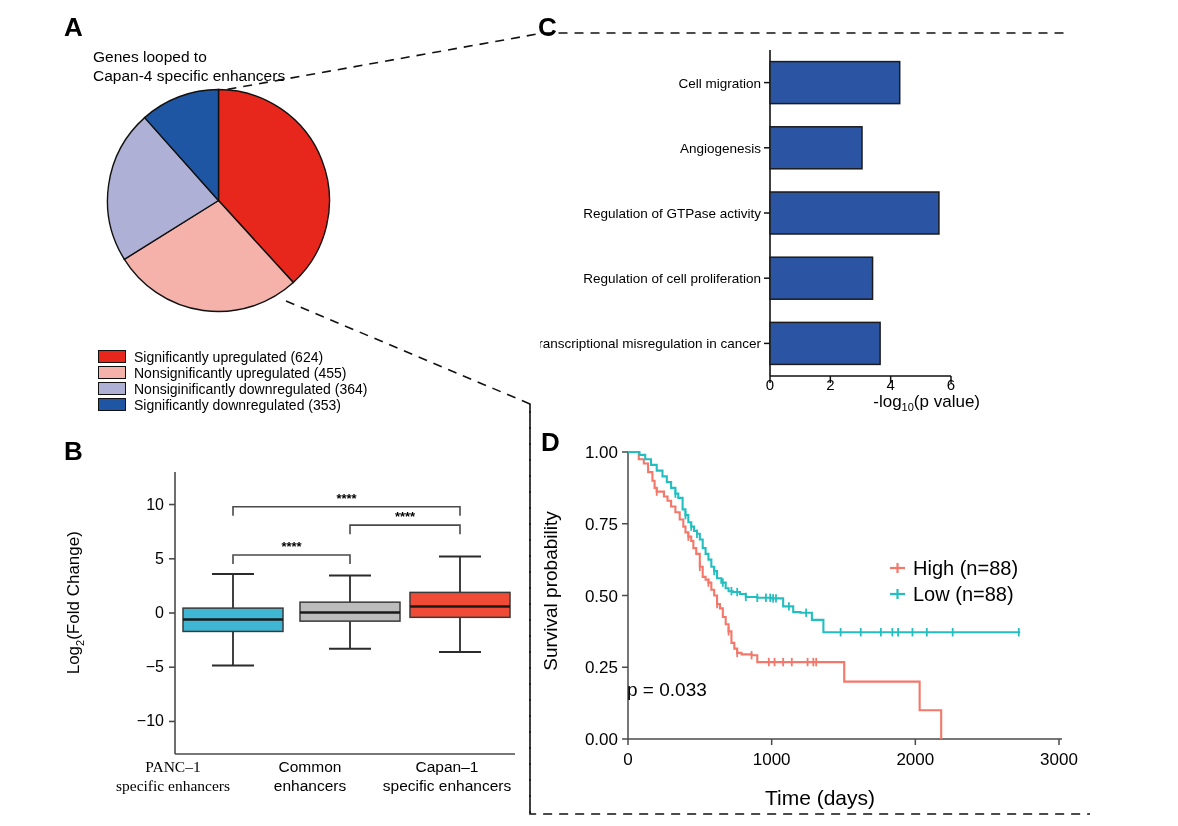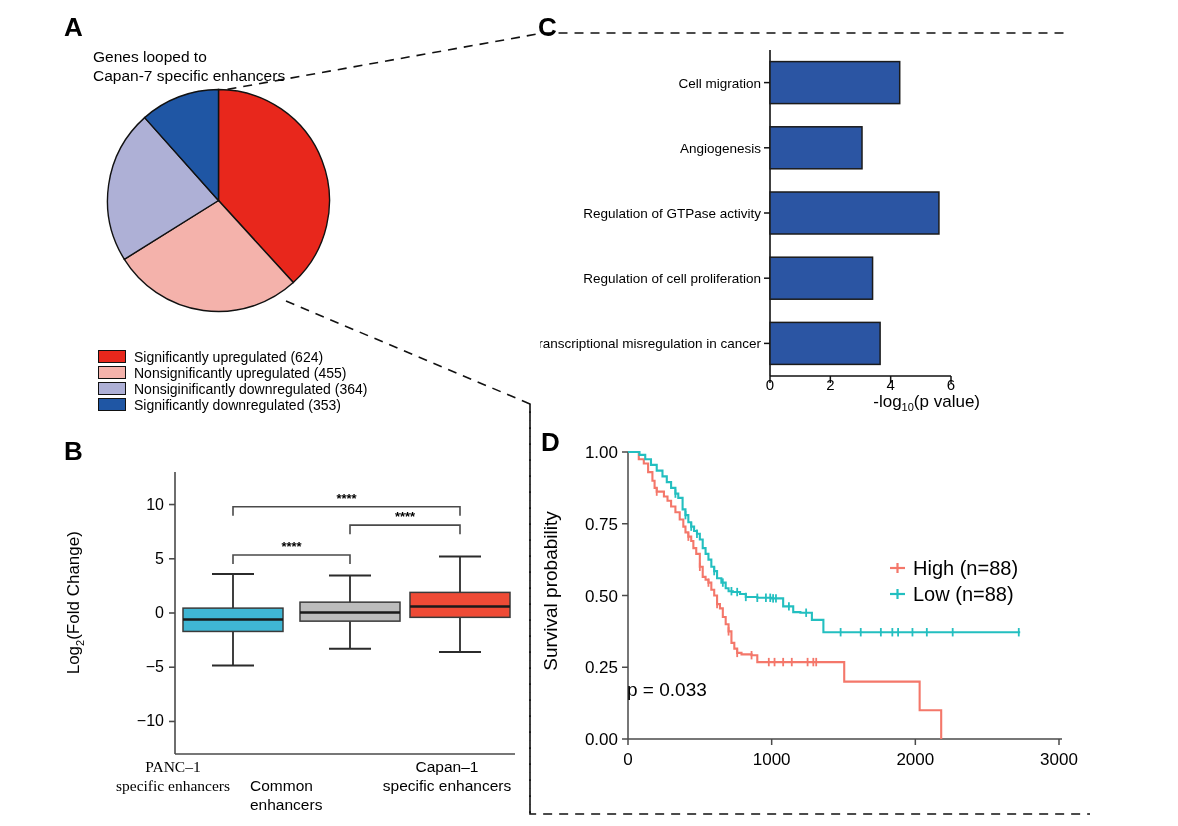--- a/index.html
+++ b/index.html
@@ -23,21 +23,21 @@
       <path d="M196,95 L543,33 L1070,33"></path>
       <path d="M286,301 L530,404 L530,814 L1090,814"></path>
       <path d="M530,404 L530,814"></path>
     </g>
   </svg>
 
   <div class="panel-letter" style="left:64px;top:12px;">A</div>
 
   <div class="abs ttl" style="left:93px;top:47px;width:215px;">
     <div>Genes looped to</div>
-    <div>Capan-7 specific enhancers</div>
+    <div>Capan-4 specific enhancers</div>
   </div>
 
   <svg class="abs" style="left:106px;top:88px;" width="225" height="225" viewBox="0 0 225 225">
     <g id="pie-slices">
         <path d="M 112.5 112.5 L 112.50 1.50 A 111 111 0 0 1 187.28 194.53 Z" fill="#e8271c" stroke="#111" stroke-width="1.4"></path>
         <path d="M 112.5 112.5 L 187.28 194.53 A 111 111 0 0 1 18.35 171.30 Z" fill="#f4b2ab" stroke="#111" stroke-width="1.4"></path>
         <path d="M 112.5 112.5 L 18.35 171.30 A 111 111 0 0 1 38.67 29.61 Z" fill="#aeb0d6" stroke="#111" stroke-width="1.4"></path>
         <path d="M 112.5 112.5 L 38.67 29.61 A 111 111 0 0 1 112.50 1.50 Z" fill="#1f56a4" stroke="#111" stroke-width="1.4"></path>
       </g>
   </svg>
@@ -124,21 +124,21 @@
   <div class="abs" style="left:58px;top:470px;width:26px;height:290px;">
     <div style="position:absolute;left:-118px;top:122px;width:270px;text-align:center;transform:rotate(-90deg);font-size:17px;white-space:nowrap;">
       <span>Log</span><sub style="font-size:11px;">2</sub><span>(Fold Change)</span>
     </div>
   </div>
 
   <div class="abs" style="left:113px;top:757px;width:120px;text-align:center;font-size:15.5px;line-height:19px;font-family:Liberation Serif, serif;">
     <div>PANC–1</div>
     <div>specific enhancers</div>
   </div>
-  <div class="abs" style="left:250px;top:776px;width:120px;font-size:15.5px;line-height:19px;">
+  <div class="abs" style="left:250px;top:757px;width:120px;text-align:center;font-size:15.5px;line-height:19px;">
     <div>Common</div>
     <div>enhancers</div>
   </div>
   <div class="abs" style="left:377px;top:757px;width:140px;text-align:center;font-size:15.5px;line-height:19px;">
     <div>Capan–1</div>
     <div>specific enhancers</div>
   </div>
 
   <div class="panel-letter" style="left:538px;top:12px;">C</div>
 
@@ -266,16 +266,17 @@
           <line x1="337.5" y1="149" x2="337.5" y2="159" stroke="#23bfc0" stroke-width="2.2"></line>
           <text x="353" y="161" font-size="20" font-family="&quot;Liberation Sans&quot;, sans-serif" fill="#000">Low (n=88)</text>
         </g>
       </g>
   </svg>
 
   <div class="abs" style="left:536px;top:450px;width:26px;height:300px;">
     <div style="position:absolute;left:-105px;top:130px;width:240px;text-align:center;transform:rotate(-90deg);font-size:19px;white-space:nowrap;">Survival probability</div>
   </div>
 
+  <div class="abs" style="left:700px;top:786px;width:240px;text-align:center;font-size:21px;">Time (days)</div>
 
   <div class="abs" style="left:627px;top:679px;font-size:19px;">p = 0.033</div>
 
 </div>
 
 </body></html>

